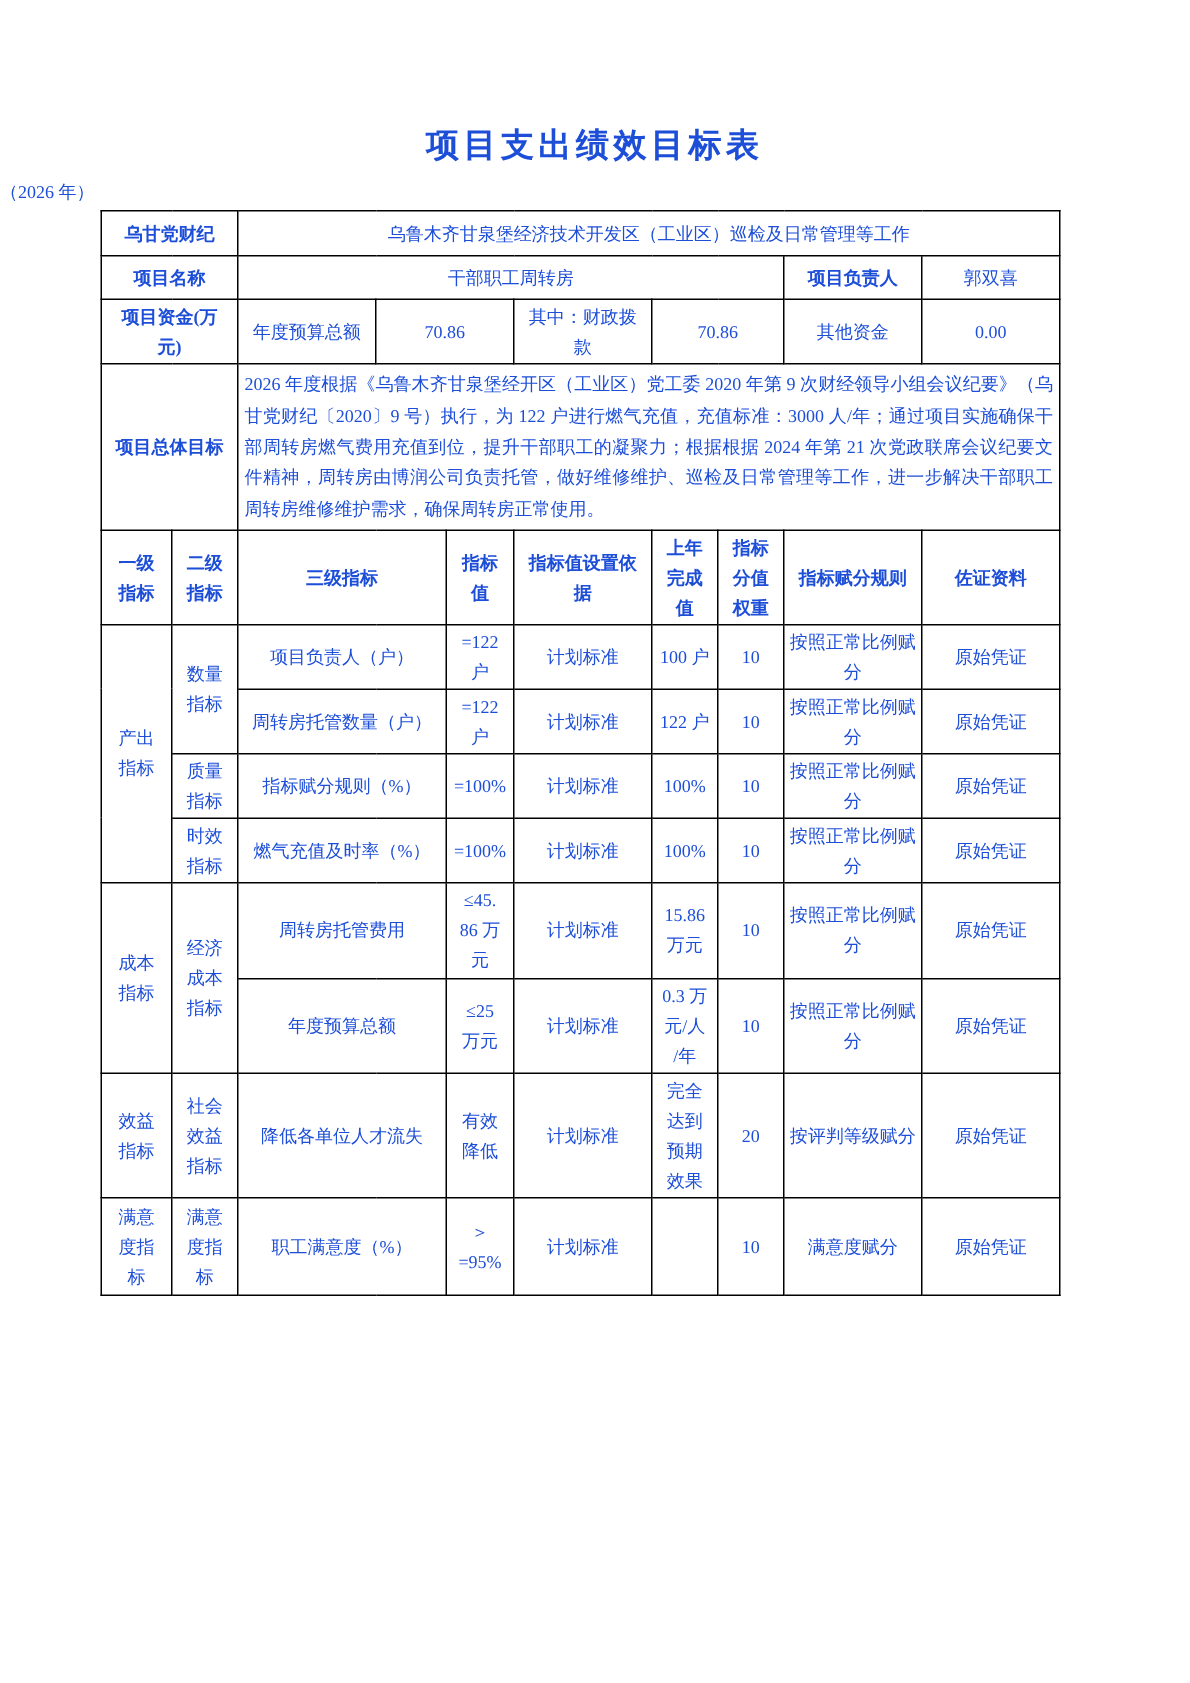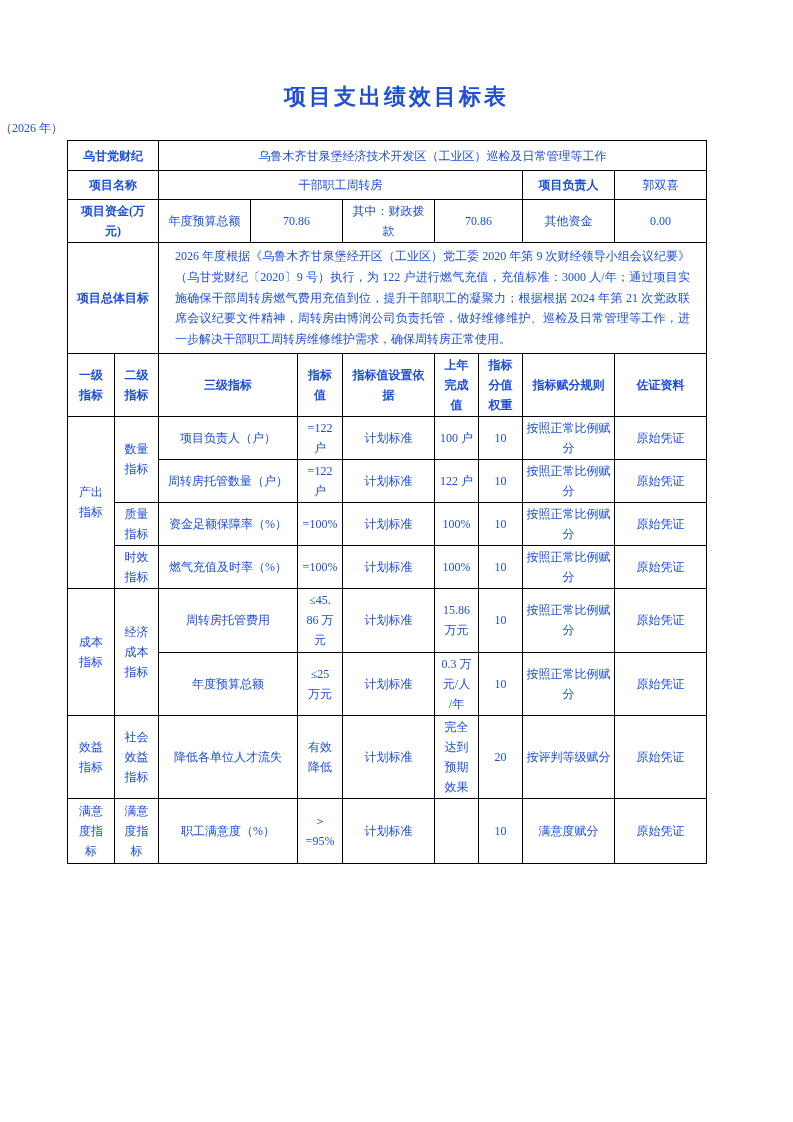--- a/index.html
+++ b/index.html
@@ -47,21 +47,21 @@
     vertical-align: middle;
     padding: 1px 2px;
     white-space: pre-line;
     line-height: 20px;
     overflow: hidden;
   }
   th, td.lbl { font-weight: 700; }
   td.goal-cell {
     text-align: justify;
     white-space: normal;
-    padding: 3px 16px;
+    padding: 3px 4px;
     line-height: 20.8px;
   }
   .footer-pagenum {
     position: absolute;
     top: 1027px;
     left: 0;
     width: 100%;
     text-align: center;
     font-size: 12px;
     font-family: "Liberation Sans", sans-serif;
@@ -163,21 +163,21 @@
       <td>122 户</td>
       <td>10</td>
       <td>按照正常比例赋
 分</td>
       <td>原始凭证</td>
     </tr>
 
     <tr style="height:43px">
       <td>质量
 指标</td>
-      <td colspan="2">资金足额保障率（%）</td>
+      <td colspan="2">指标赋分规则（%）</td>
       <td>=100%</td>
       <td>计划标准</td>
       <td>100%</td>
       <td>10</td>
       <td>按照正常比例赋
 分</td>
       <td>原始凭证</td>
     </tr>
 
     <tr style="height:42px">

